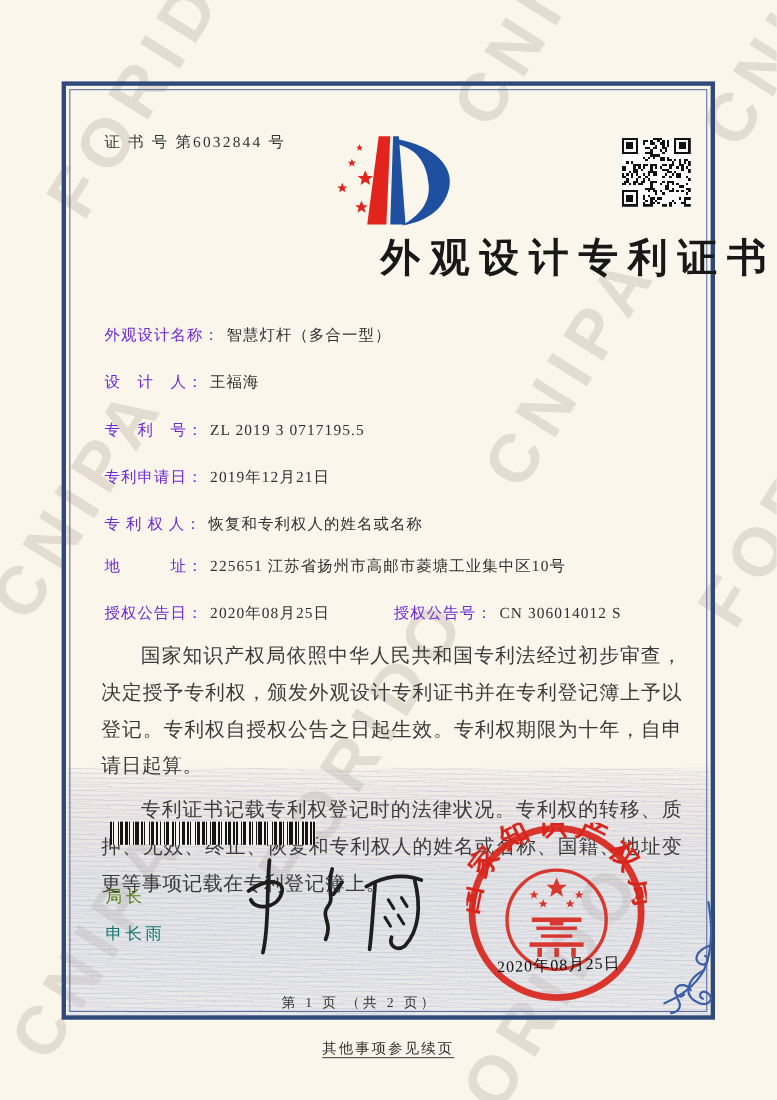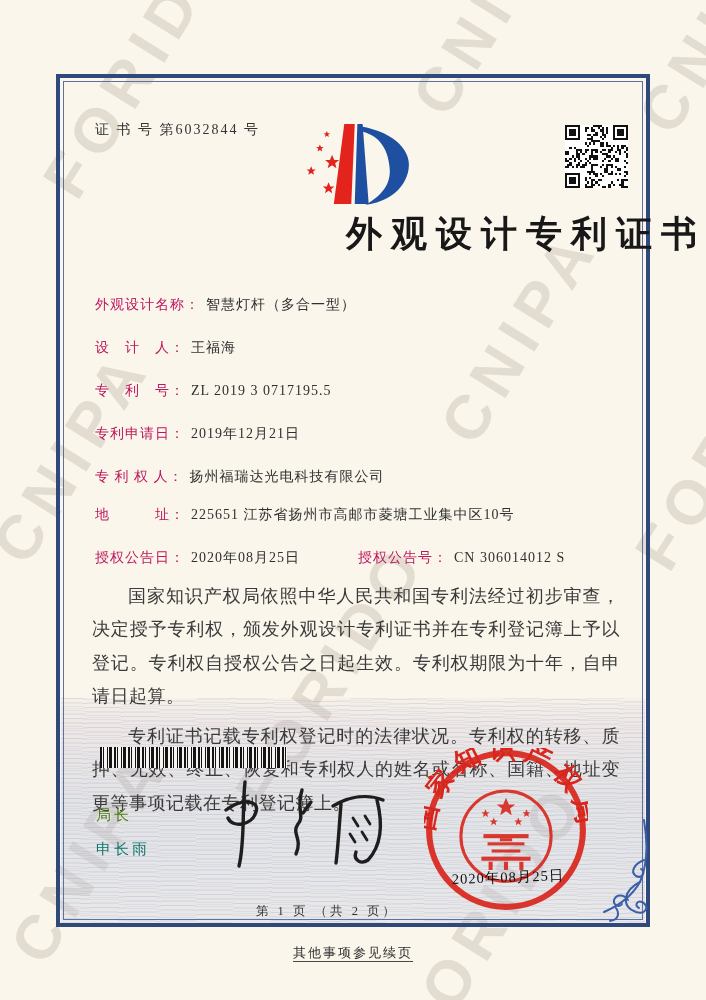--- a/index.html
+++ b/index.html
@@ -32,21 +32,21 @@
   }
   .content{position:absolute;inset:0;z-index:3;}
   .cert-no{position:absolute;left:95px;top:121px;font-size:14px;letter-spacing:2px;color:#333;}
   .logo{position:absolute;left:292px;top:114px;}
   .qr{position:absolute;left:565px;top:125px;width:63px;height:63px;}
   .title{
     position:absolute;left:0;top:210px;width:706px;text-align:right;
     font-size:36px;font-weight:bold;letter-spacing:9px;color:#181818;
   }
   .row{position:absolute;left:95px;font-size:14px;color:#303030;letter-spacing:1px;white-space:nowrap;}
-  .row .lab{color:#be185d;}
+  .row .lab{color:#6d28d9;}
   .row .val{margin-left:6px;}
   .grant-no{margin-left:58px;}
   .paras{position:absolute;left:92px;top:580px;width:528px;}
   .paras p{
     margin:0 0 7px 0;font-size:18px;line-height:1.85;color:#3a3a3a;
     text-indent:2em;text-align:justify;letter-spacing:0.5px;
   }
   .barcode{
     position:absolute;left:100px;top:747px;width:187px;height:21px;
     background:repeating-linear-gradient(90deg,
@@ -136,21 +136,21 @@
   <div class="row" style="top:339px">
     <span class="lab">设　计　人：</span><span class="val">王福海</span>
   </div>
   <div class="row" style="top:382px">
     <span class="lab">专　利　号：</span><span class="val">ZL 2019 3 0717195.5</span>
   </div>
   <div class="row" style="top:425px">
     <span class="lab">专利申请日：</span><span class="val">2019年12月21日</span>
   </div>
   <div class="row" style="top:468px">
-    <span class="lab">专 利 权 人：</span><span class="val">扬州福瑞达光电科技有限公司</span>
+    <span class="lab">专 利 权 人：</span><span class="val">恢复和专利权人的姓名或名称</span>
   </div>
   <div class="row" style="top:506px">
     <span class="lab">地　　　址：</span><span class="val">225651 江苏省扬州市高邮市菱塘工业集中区10号</span>
   </div>
   <div class="row" style="top:549px">
     <span class="lab">授权公告日：</span><span class="val">2020年08月25日</span><span class="lab grant-no">授权公告号：</span><span class="val">CN 306014012 S</span>
   </div>
 
   <div class="paras">
     <p>国家知识产权局依照中华人民共和国专利法经过初步审查，决定授予专利权，颁发外观设计专利证书并在专利登记簿上予以登记。专利权自授权公告之日起生效。专利权期限为十年，自申请日起算。</p>

